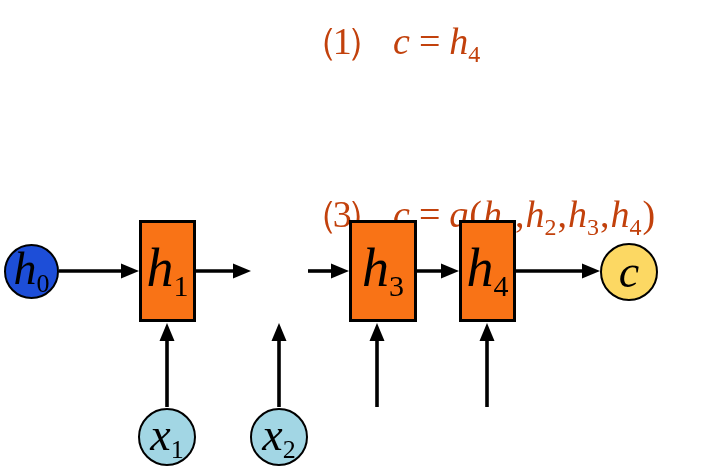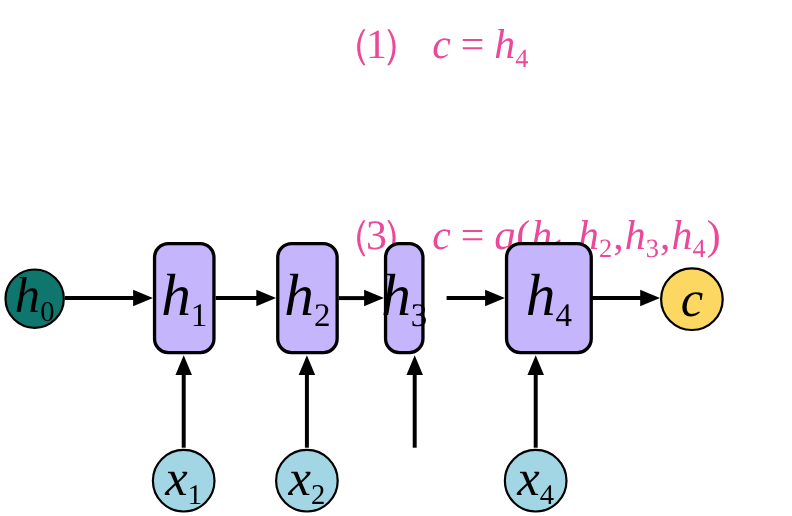--- a/index.html
+++ b/index.html
@@ -12,21 +12,21 @@
     color: #000000;
   }
 
   
   .eq {
     position: absolute;
     left: 300px;
     white-space: nowrap;
     font-size: 38px;
     line-height: 46px;
-    color: #ec4899;
+    color: #c2410c;
   }
   .eqnum {
     display: inline-block;
     letter-spacing: -0.14em;
     margin-right: 14px;
   }
   .var { font-style: italic; }
   .op  { margin: 0 9px; }
   .sub {
     font-size: 24px;
@@ -37,23 +37,23 @@
 
   
   .node {
     position: absolute;
     box-sizing: border-box;
     display: flex;
     align-items: center;
     justify-content: center;
     border: 3px solid #000;
   }
-  .rect-node  { background: #c4b5fd; border-radius: 14px; }
+  .rect-node  { background: #f97316; }
   .circle-node { border-radius: 50%; border-width: 2.5px; }
-  .green-fill  { background: #0f766e; }
+  .green-fill  { background: #1d4ed8; }
   .blue-fill   { background: #a2d6e4; }
   .yellow-fill { background: #fcd863; }
 
   .nlabel { white-space: nowrap; line-height: 1; }
   .rect-node .nlabel  { font-size: 54px; }
   .circle-node .nlabel { font-size: 46px; }
   .nlabel .base { font-style: italic; }
   .nlabel .nsub { font-size: 30px; vertical-align: -10px; }
   .circle-node .nlabel .nsub { font-size: 26px; vertical-align: -8px; }
 
@@ -112,42 +112,36 @@
   </svg>
 
   <div class="node circle-node green-fill" style="left:4px; top:244px; width:55px; height:55px;">
     <span class="nlabel"><span class="base">h</span><span class="nsub">0</span></span>
   </div>
 
   <div class="node rect-node" style="left:139px; top:220px; width:57px; height:102px;">
     <span class="nlabel"><span class="base">h</span><span class="nsub">1</span></span>
   </div>
 
-  <div class="node rect-node" style="left:251px; top:220px; width:57px; height:102px;">
-    <span class="nlabel"><span class="base">h</span><span class="nsub">2</span></span>
-  </div>
 
-  <div class="node rect-node" style="left:349px; top:220px; width:37px; height:102px;">
+  <div class="node rect-node" style="left:349px; top:220px; width:68px; height:102px;">
     <span class="nlabel"><span class="base">h</span><span class="nsub">3</span></span>
   </div>
 
-  <div class="node rect-node" style="left:459px; top:220px; width:80px; height:102px;">
+  <div class="node rect-node" style="left:459px; top:220px; width:57px; height:102px;">
     <span class="nlabel"><span class="base">h</span><span class="nsub">4</span></span>
   </div>
 
   <div class="node circle-node yellow-fill" style="left:600px; top:243px; width:58px; height:58px;">
     <span class="nlabel"><span class="base">c</span></span>
   </div>
 
   <div class="node circle-node blue-fill" style="left:138px; top:408px; width:58px; height:58px;">
     <span class="nlabel"><span class="base">x</span><span class="nsub">1</span></span>
   </div>
 
   <div class="node circle-node blue-fill" style="left:250px; top:408px; width:58px; height:58px;">
     <span class="nlabel"><span class="base">x</span><span class="nsub">2</span></span>
   </div>
 
 
-  <div class="node circle-node blue-fill" style="left:458px; top:408px; width:58px; height:58px;">
-    <span class="nlabel"><span class="base">x</span><span class="nsub">4</span></span>
-  </div>
 
 </div>
 
 </body></html>

